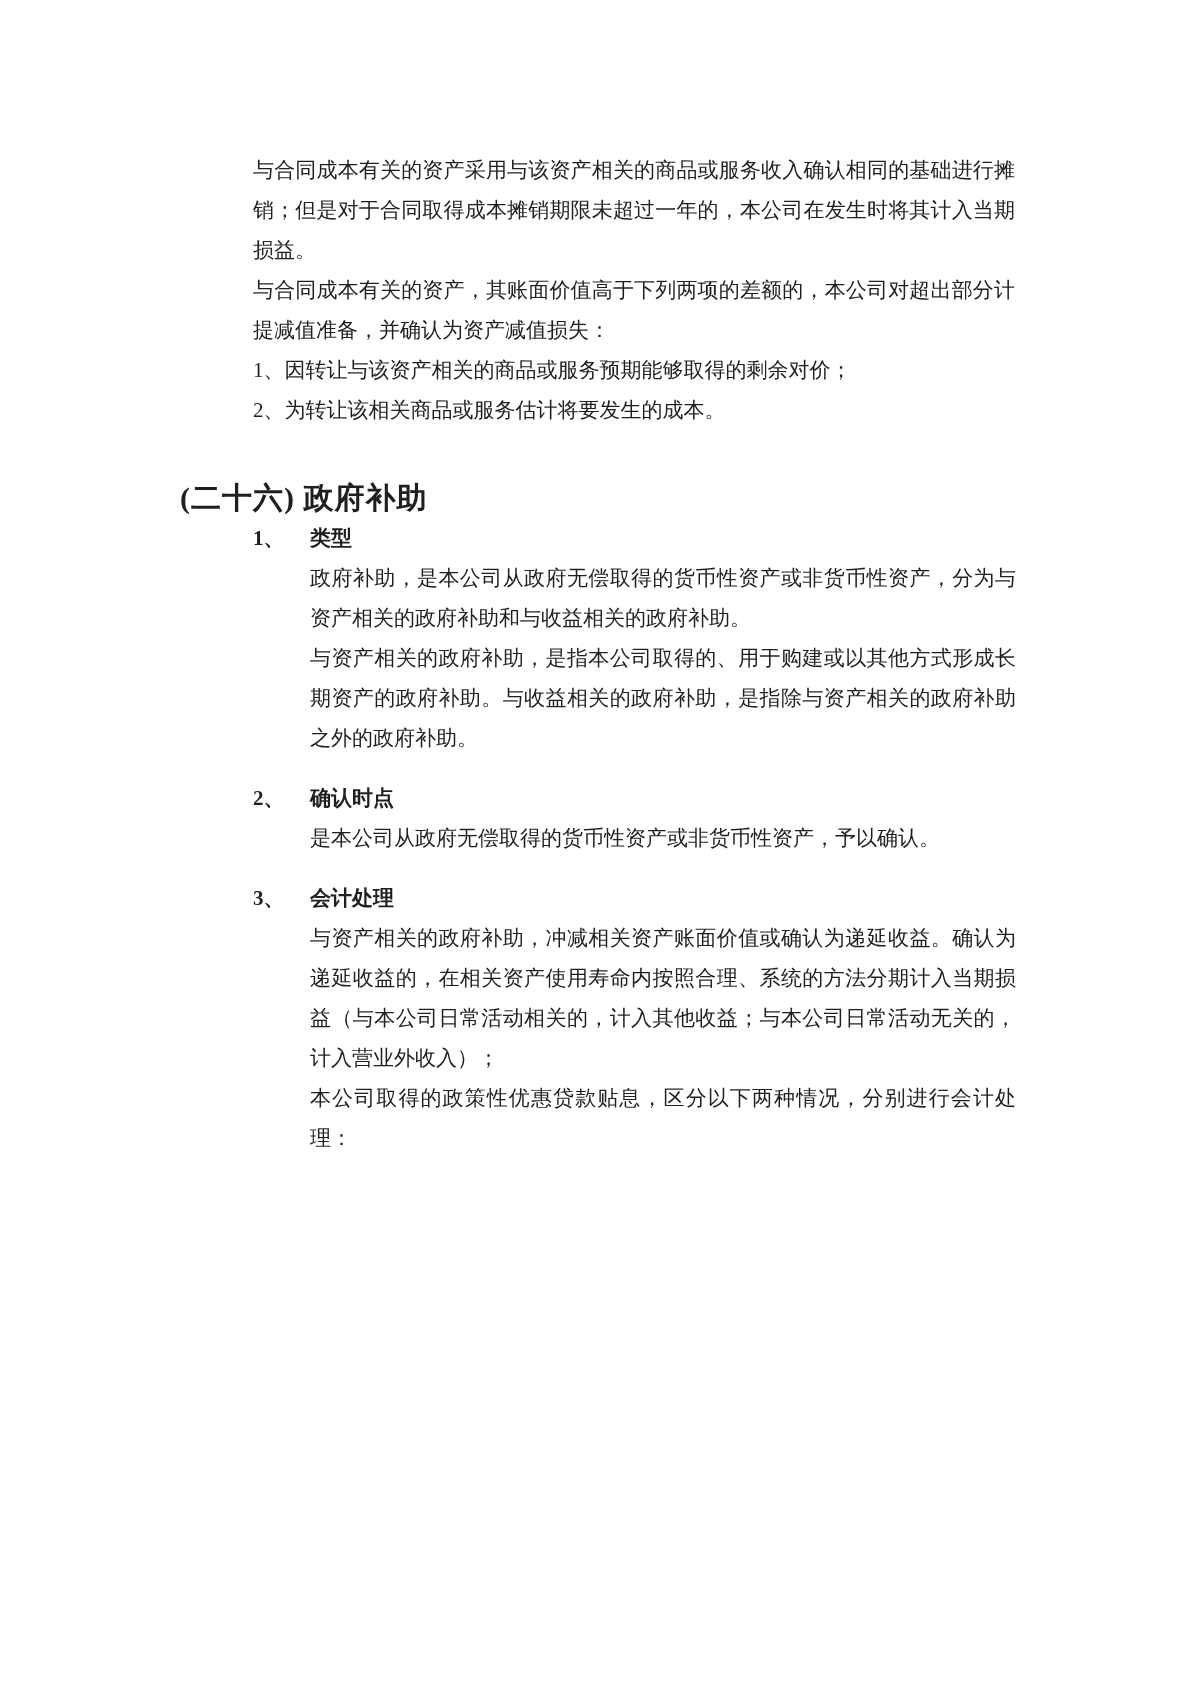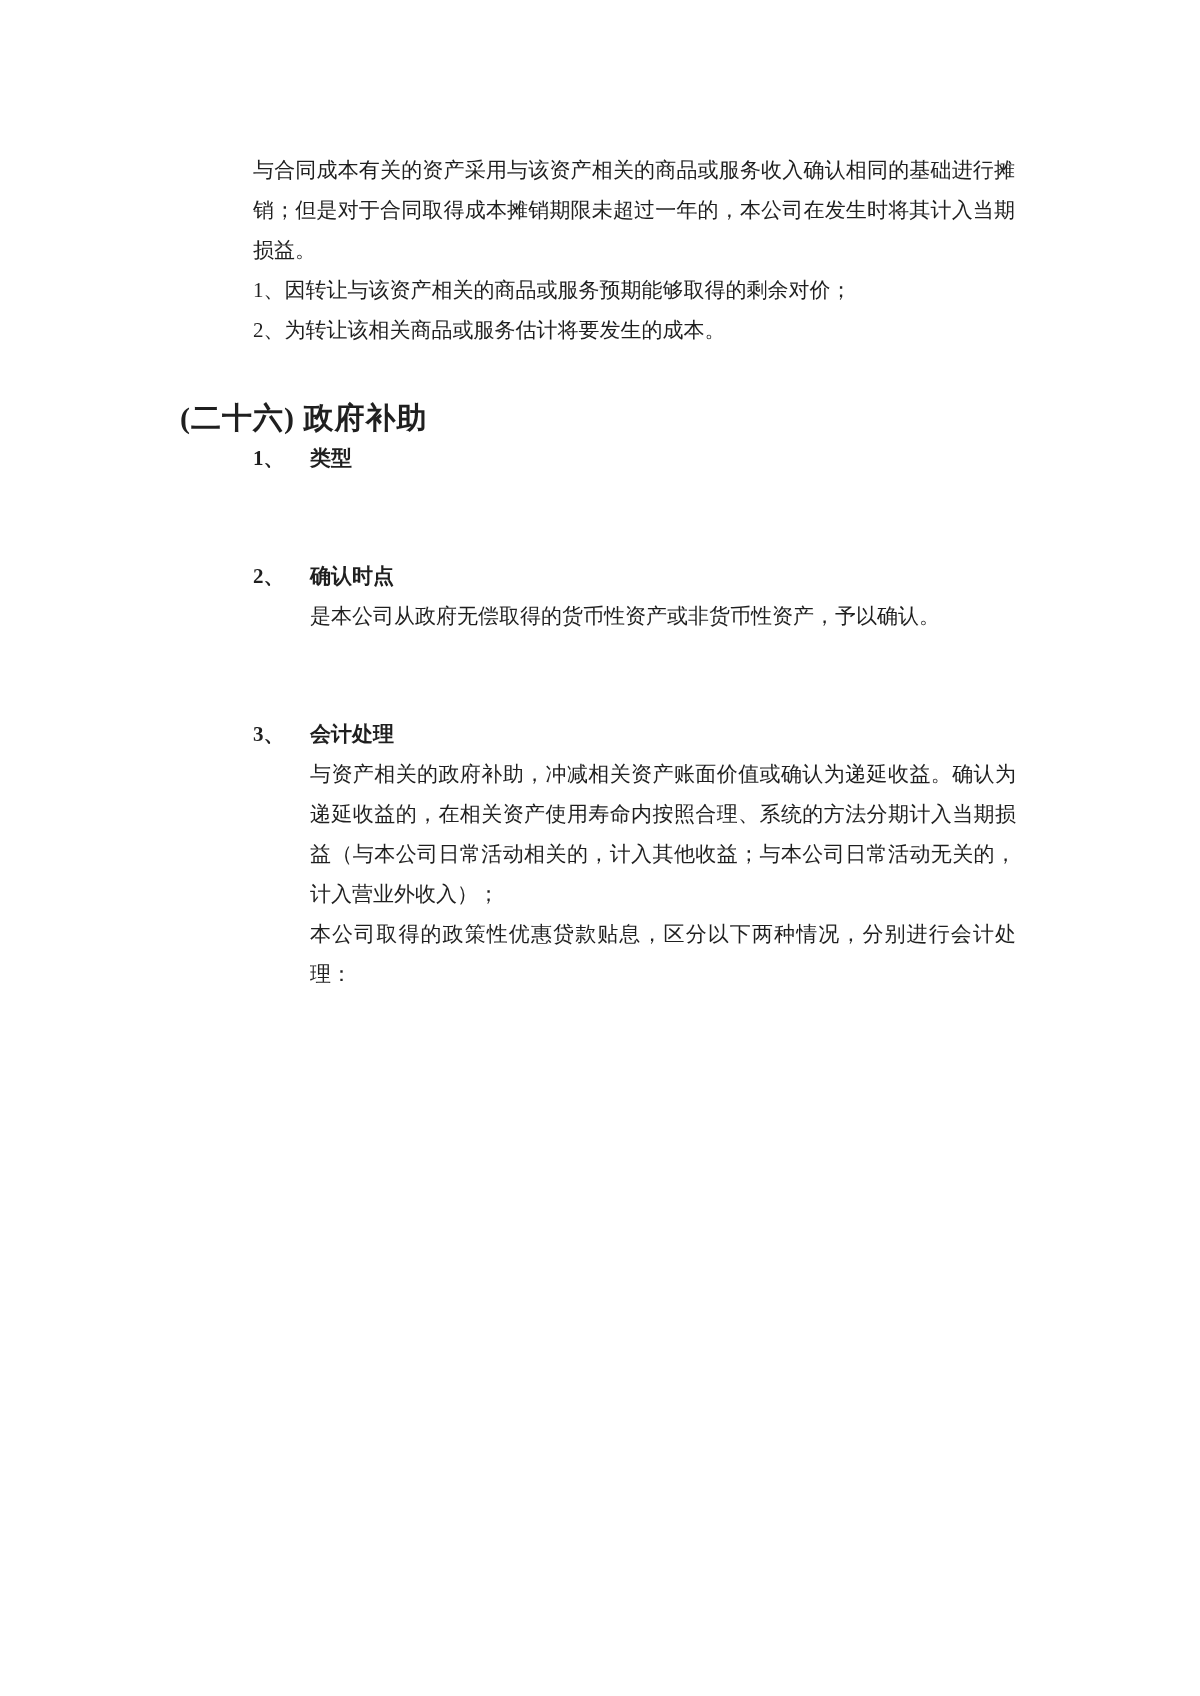--- a/index.html
+++ b/index.html
@@ -43,21 +43,21 @@
       margin-top: 48px;
       font-size: 30px;
       line-height: 40px;
       font-weight: 700;
       letter-spacing: 1px;
     }
     .subsection {
       margin-left: 73px;
     }
     .subsection.spaced {
-      margin-top: 78px;
+      margin-top: 20px;
     }
     .sub-head {
       font-size: 21px;
       line-height: 40px;
       font-weight: 700;
       font-family: Liberation Serif, serif;
     }
     .sub-num {
       display: inline-block;
       width: 57px;
@@ -68,29 +68,34 @@
     }
   </style>
 </head>
 <body>
 
 <div class="page">
   <div class="content">
 
     <div class="main-block">
       <p class="para">与合同成本有关的资产采用与该资产相关的商品或服务收入确认相同的基础进行摊销；但是对于合同取得成本摊销期限未超过一年的，本公司在发生时将其计入当期损益。</p>
+      <p class="para">与合同成本有关的资产，其账面价值高于下列两项的差额的，本公司对超出部分计提减值准备，并确认为资产减值损失：</p>
       <p class="para">1、因转让与该资产相关的商品或服务预期能够取得的剩余对价；</p>
       <p class="para">2、为转让该相关商品或服务估计将要发生的成本。</p>
     </div>
 
     <h2 class="section-heading">(二十六) 政府补助</h2>
 
     <div class="subsection">
       <div class="sub-head">
         <span class="sub-num">1、</span><span>类型</span>
+      </div>
+      <div class="sub-body">
+        <p class="para">政府补助，是本公司从政府无偿取得的货币性资产或非货币性资产，分为与资产相关的政府补助和与收益相关的政府补助。</p>
+        <p class="para">与资产相关的政府补助，是指本公司取得的、用于购建或以其他方式形成长期资产的政府补助。与收益相关的政府补助，是指除与资产相关的政府补助之外的政府补助。</p>
       </div>
     </div>
 
     <div class="subsection spaced">
       <div class="sub-head">
         <span class="sub-num">2、</span><span>确认时点</span>
       </div>
       <div class="sub-body">
         <p class="para">是本公司从政府无偿取得的货币性资产或非货币性资产，予以确认。</p>
       </div>

